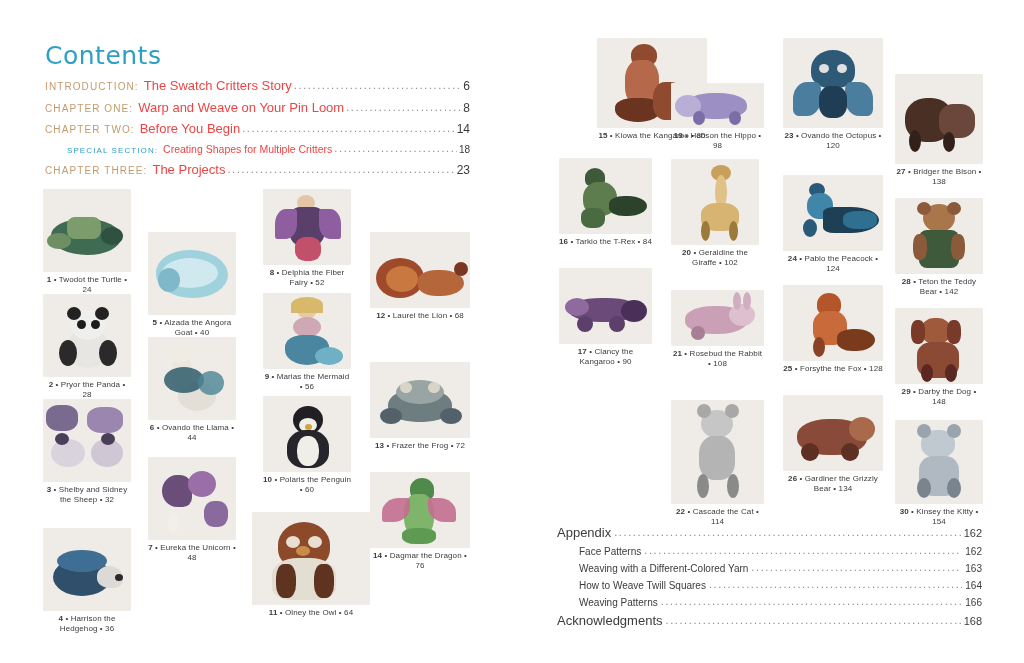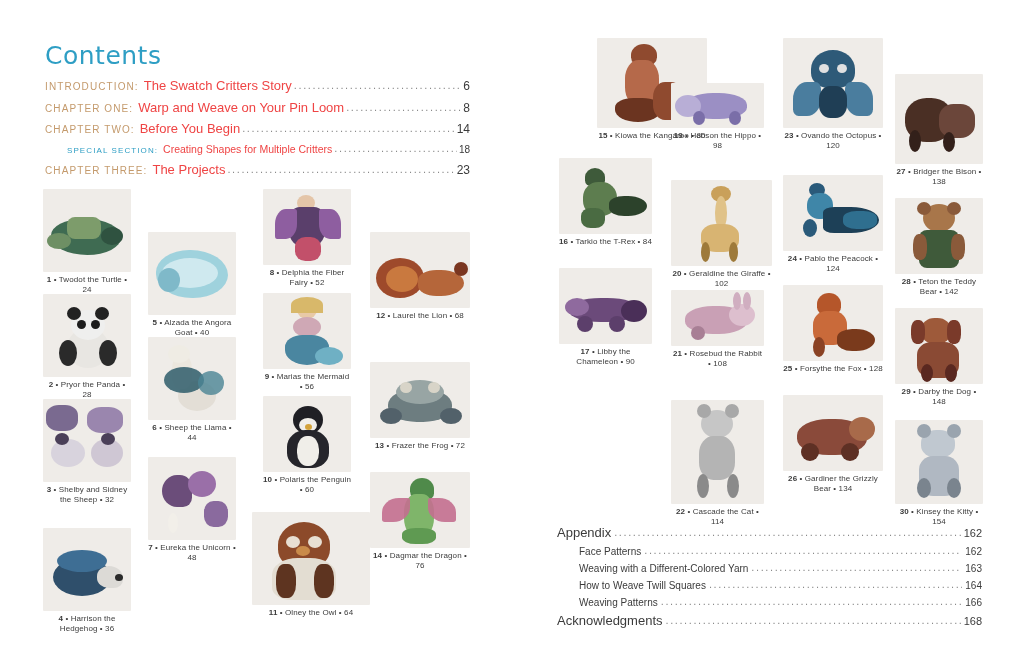--- a/index.html
+++ b/index.html
@@ -283,21 +283,21 @@
     <div class="critter" style="left:148px; top:337px; width:88px;">
       <div class="thumb" style="height:83px;">
         <div class="blob" style="left:30px;top:44px;width:38px;height:30px;background:#e3ded6;"></div>
         <div class="blob" style="left:24px;top:18px;width:20px;height:34px;background:#ece7de;border-radius:40%;"></div>
         <div class="blob" style="left:20px;top:8px;width:22px;height:18px;background:#efece4;border-radius:50%;"></div>
         <div class="blob" style="left:16px;top:30px;width:40px;height:26px;background:#2f5d6b;border-radius:50%;opacity:.85;"></div>
         <div class="blob" style="left:50px;top:34px;width:26px;height:24px;background:#4b8595;border-radius:50%;opacity:.8;"></div>
       </div>
       <div class="caption">
         <b>6</b>
-        • <span>Sheep the Llama</span>
+        • <span>Ovando the Llama</span>
         • <span>44</span>
       </div>
     </div>
 
     <div class="critter" style="left:148px; top:457px; width:88px;">
       <div class="thumb" style="height:83px;">
         <div class="blob" style="left:18px;top:40px;width:52px;height:28px;background:#efece8;"></div>
         <div class="blob" style="left:14px;top:18px;width:30px;height:32px;background:#6b4d7a;border-radius:50% 40% 30% 50%;"></div>
         <div class="blob" style="left:40px;top:14px;width:28px;height:26px;background:#9a6fa8;border-radius:50%;"></div>
         <div class="blob" style="left:56px;top:44px;width:24px;height:26px;background:#8a6a9e;border-radius:40%;"></div>
@@ -452,41 +452,41 @@
     <div class="critter" style="left:47px; top:268px; width:93px;">
       <div class="thumb" style="height:76px;">
         <div class="blob" style="left:10px;top:30px;width:70px;height:24px;background:#6b4a7a;border-radius:45%;"></div>
         <div class="blob" style="left:6px;top:30px;width:24px;height:18px;background:#8f6a9e;border-radius:50%;"></div>
         <div class="blob" style="left:62px;top:32px;width:26px;height:22px;background:#4a2f58;border-radius:50%;"></div>
         <div class="blob" style="left:18px;top:48px;width:16px;height:16px;background:#5c3f6b;"></div>
         <div class="blob" style="left:50px;top:48px;width:16px;height:16px;background:#5c3f6b;"></div>
       </div>
       <div class="caption">
         <b>17</b>
-        • <span>Libby the Chameleon</span>
+        • <span>Clancy the Kangaroo</span>
         • <span>90</span>
       </div>
     </div>
 
 
     <div class="critter" style="left:159px; top:83px; width:93px;">
       <div class="thumb" style="height:45px;">
         <div class="blob" style="left:14px;top:10px;width:62px;height:26px;background:#9b8fc4;border-radius:45%;"></div>
         <div class="blob" style="left:4px;top:12px;width:26px;height:22px;background:#b8aed6;border-radius:50%;"></div>
         <div class="blob" style="left:22px;top:28px;width:12px;height:14px;background:#7a6ea8;"></div>
         <div class="blob" style="left:58px;top:28px;width:12px;height:14px;background:#7a6ea8;"></div>
       </div>
       <div class="caption">
         <b>19</b>
         • <span>Hobson the Hippo</span>
         • <span>98</span>
       </div>
     </div>
 
-    <div class="critter" style="left:159px; top:180px; width:101px;">
+    <div class="critter" style="left:159px; top:159px; width:88px;">
       <div class="thumb" style="height:86px;">
         <div class="blob" style="left:40px;top:6px;width:20px;height:16px;background:#c9a05a;border-radius:50%;"></div>
         <div class="blob" style="left:44px;top:16px;width:12px;height:34px;background:#e0c288;"></div>
         <div class="blob" style="left:30px;top:44px;width:38px;height:28px;background:#d8b472;border-radius:40%;"></div>
         <div class="blob" style="left:30px;top:62px;width:9px;height:20px;background:#9e7a3a;"></div>
         <div class="blob" style="left:58px;top:62px;width:9px;height:20px;background:#9e7a3a;"></div>
       </div>
       <div class="caption">
         <b>20</b>
         • <span>Geraldine the Giraffe</span>

